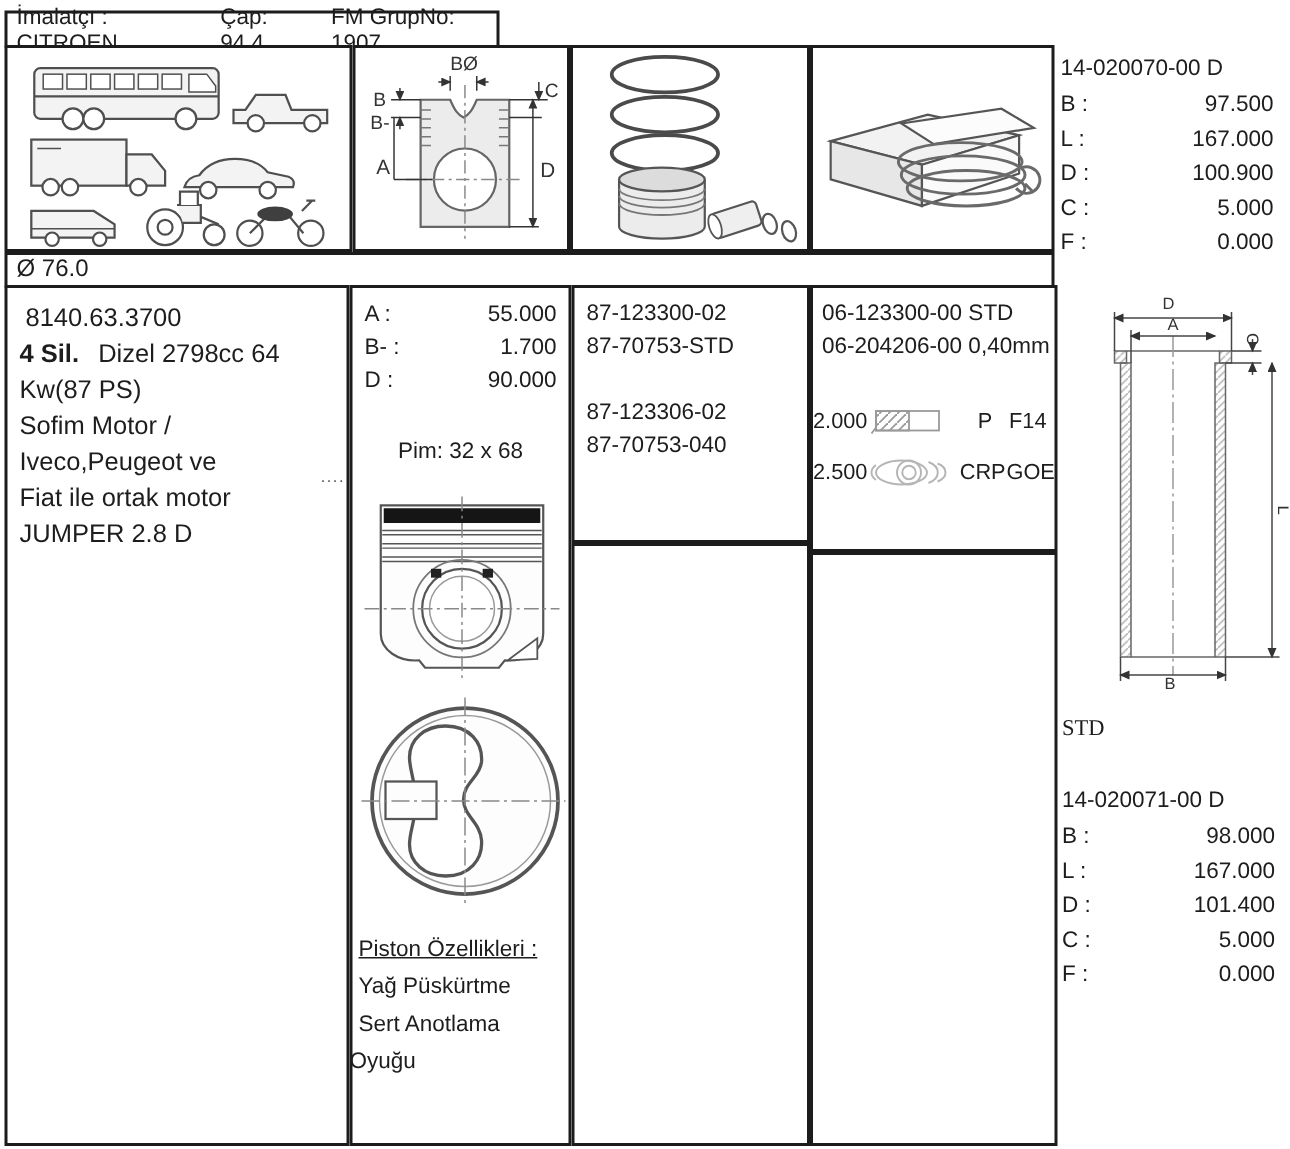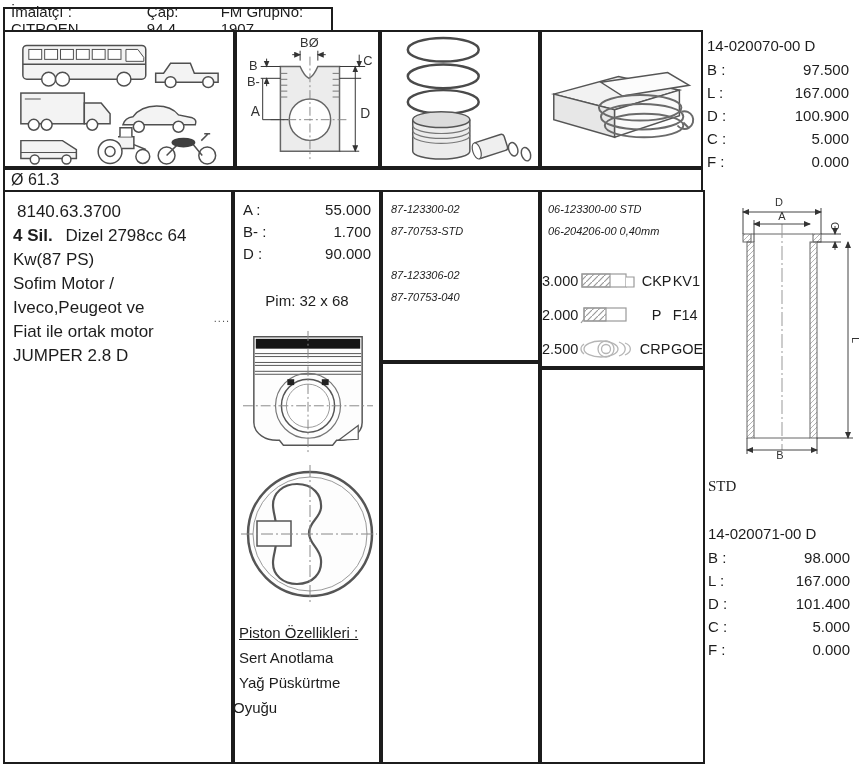--- a/index.html
+++ b/index.html
@@ -34,21 +34,21 @@
   .bold { font-weight:bold; }
   .dots { position:absolute; right:1px; top:120px; font-size:11px; color:#555; letter-spacing:1px; }
 
   .dim-rows { padding:7px 8px 0 8px; font-size:15px; }
   .dim-row { display:flex; justify-content:space-between; line-height:22px; }
   .pim { position:absolute; top:100px; left:0; width:100%; text-align:center; font-size:15px; }
 
   .features { position:absolute; top:428px; left:4px; width:140px; font-size:15px; line-height:25px; }
   .features .title { text-decoration:underline; }
 
-  .pn-list { padding:6px 0 0 8px; font-size:11px; line-height:22px;font-style:italic; }
+  .pn-list { padding:6px 0 0 8px; font-size:15px; line-height:22px; }
   .pn-gap { height:22px; }
 
   .ring-rows { position:absolute; top:72px; left:0; width:100%; }
   .ring-row { display:flex; align-items:center; height:34px; font-size:14.5px; }
   .ring-num { width:40px; }
   .ring-ico { width:64px; display:flex; align-items:center; }
   .ring-type { width:34px; text-align:center; }
   .ring-maker { width:32px; text-align:left; }
 
   .std-label { position:absolute; top:288px; left:3px; font-size:15px;font-family:Liberation Serif, serif; }
@@ -227,21 +227,21 @@
     <span>C :</span>
       <span>5.000</span>
   </div>
   <div class="spec-row">
     <span>F :</span>
       <span>0.000</span>
   </div>
 </div>
 
 <div class="box dia-row">
-  <span>Ø 61.3</span>
+  <span>Ø 76.0</span>
 </div>
 
 <div class="box col" style="left:3px;width:230px;">
   <div class="engine-lines">
     <div style="padding-left:4px;">8140.63.3700</div>
     <div>
       <span class="bold">4 Sil.</span>
       <span style="margin-left:8px;">Dizel 2798cc 64 Kw(87 PS)</span>
     </div>
     <div>Sofim Motor / Iveco,Peugeot ve</div>
@@ -292,22 +292,22 @@
     <path d="M60,26 C76,26 85,37 84,50 C83,60 72,64 72,75 C72,86 83,90 84,102 C85,115 76,126 60,126 C46,126 36,117 36,105 C36,96 40,90 40,76 C40,62 36,56 36,47 C36,35 46,26 60,26 Z" fill="#fff" stroke="#555" stroke-width="2.2"></path>
     <rect x="20" y="63" width="34" height="25" fill="#fdfdfd" stroke="#555" stroke-width="1.5"></rect>
     <g stroke="#888" stroke-width="1" stroke-dasharray="12 3 2 3">
       <line x1="4" y1="76" x2="140" y2="76"></line>
       <line x1="73" y1="7" x2="73" y2="147"></line>
     </g>
   </svg>
 
   <div class="features">
     <div class="title">Piston Özellikleri :</div>
+    <div>Yağ Püskürtme</div>
     <div>Sert Anotlama</div>
-    <div>Yağ Püskürtme</div>
     <div style="margin-left:-6px;">Oyuğu</div>
   </div>
 </div>
 
 <div class="box" style="left:381px;top:190px;width:159px;height:172px;">
   <div class="pn-list">
     <div>87-123300-02</div>
     <div>87-70753-STD</div>
     <div class="pn-gap"></div>
     <div>87-123306-02</div>
@@ -316,32 +316,20 @@
 </div>
 
 <div class="box" style="left:381px;top:362px;width:159px;height:402px;"></div>
 
 <div class="box" style="left:540px;top:190px;width:165px;height:178px;">
   <div class="pn-list" style="padding-left:6px;">
     <div>06-123300-00 STD</div>
     <div>06-204206-00 0,40mm</div>
   </div>
   <div class="ring-rows">
-    <div class="ring-row">
-      <span class="ring-num">3.000</span>
-      <span class="ring-ico">
-        <svg viewBox="0 0 58 22" width="58" height="22">
-          <rect x="2" y="4" width="44" height="13" fill="#fff" stroke="#9a9a9a" stroke-width="1.2"></rect>
-          <rect x="2" y="4" width="28" height="13" fill="url(#hatch)" stroke="#9a9a9a" stroke-width="1.2"></rect>
-          <path d="M46,7 h8 v10 h-8" fill="#fff" stroke="#9a9a9a" stroke-width="1.2"></path>
-        </svg>
-      </span>
-      <span class="ring-type">CKP</span>
-      <span class="ring-maker">KV1</span>
-    </div>
     <div class="ring-row">
       <span class="ring-num">2.000</span>
       <span class="ring-ico">
         <svg viewBox="0 0 58 22" width="58" height="22">
           <rect x="4" y="4" width="42" height="13" fill="#fff" stroke="#9a9a9a" stroke-width="1.2"></rect>
           <rect x="4" y="4" width="22" height="13" fill="url(#hatch)" stroke="#9a9a9a" stroke-width="1.2"></rect>
           <path d="M4,15 l-3,4" stroke="#9a9a9a" stroke-width="1.2"></path>
         </svg>
       </span>
       <span class="ring-type">P</span>

